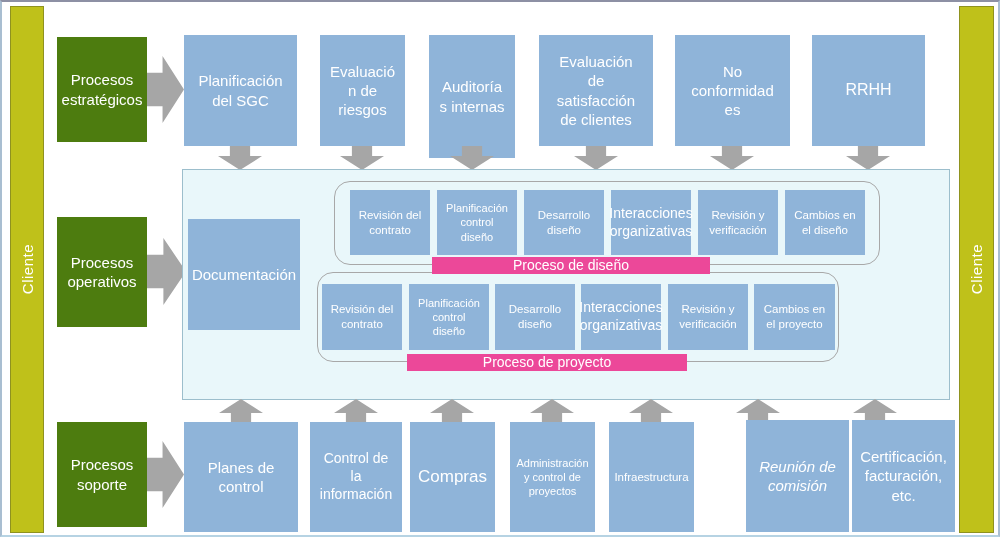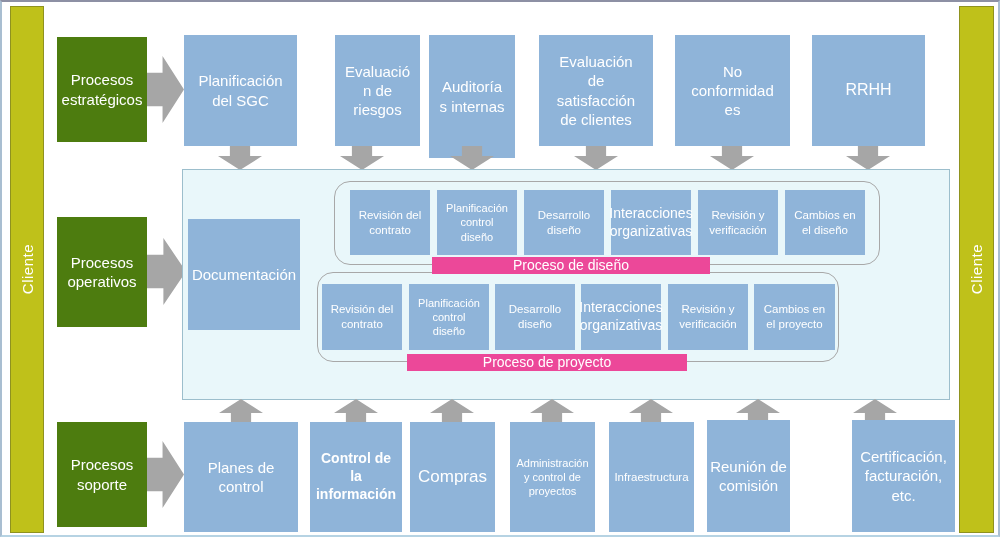--- a/index.html
+++ b/index.html
@@ -104,21 +104,21 @@
 operativos</div>
   <div class="abs obox txt" style="left:55px;top:420px;width:90px;height:105px;">Procesos
 soporte</div>
 
   <div class="abs arrow right" style="left:145px;top:54px;width:37px;height:67px;"></div>
   <div class="abs arrow right" style="left:145px;top:236px;width:39px;height:67px;"></div>
   <div class="abs arrow right" style="left:145px;top:439px;width:37px;height:67px;"></div>
 
   <div class="abs bbox txt" style="left:182px;top:33px;width:113px;height:111px;">Planificación
 del SGC</div>
-  <div class="abs bbox txt" style="left:318px;top:33px;width:85px;height:111px;margin-left:15px;">Evaluació
+  <div class="abs bbox txt" style="left:318px;top:33px;width:85px;height:111px;">Evaluació
 n de
 riesgos</div>
   <div class="abs bbox txt" style="left:427px;top:33px;width:86px;height:123px;">Auditoría
 s internas</div>
   <div class="abs bbox txt" style="left:537px;top:33px;width:114px;height:111px;">Evaluación
 de
 satisfacción
 de clientes</div>
   <div class="abs bbox txt" style="left:673px;top:33px;width:115px;height:111px;">No
 conformidad
@@ -172,27 +172,27 @@
   <div class="abs arrow up" style="left:217px;top:397px;width:44px;height:24px;"></div>
   <div class="abs arrow up" style="left:332px;top:397px;width:44px;height:24px;"></div>
   <div class="abs arrow up" style="left:428px;top:397px;width:44px;height:24px;"></div>
   <div class="abs arrow up" style="left:528px;top:397px;width:44px;height:24px;"></div>
   <div class="abs arrow up" style="left:627px;top:397px;width:44px;height:24px;"></div>
   <div class="abs arrow up" style="left:734px;top:397px;width:44px;height:24px;"></div>
   <div class="abs arrow up" style="left:851px;top:397px;width:44px;height:24px;"></div>
 
   <div class="abs bbox txt" style="left:182px;top:420px;width:114px;height:110px;">Planes de
 control</div>
-  <div class="abs bbox txt fs14" style="left:308px;top:420px;width:92px;height:110px;font-weight:bold;">Control de
+  <div class="abs bbox txt fs14" style="left:308px;top:420px;width:92px;height:110px;">Control de
 la
 información</div>
   <div class="abs bbox txt fs17" style="left:408px;top:420px;width:85px;height:110px;">Compras</div>
   <div class="abs bbox txt fs11" style="left:508px;top:420px;width:85px;height:110px;">Administración
 y control de
 proyectos</div>
   <div class="abs bbox txt fs115" style="left:607px;top:420px;width:85px;height:110px;">Infraestructura</div>
-  <div class="abs bbox txt" style="left:705px;top:418px;width:83px;height:112px;">Reunión de
+  <div class="abs bbox txt" style="left:744px;top:418px;width:103px;height:112px;font-style:italic;">Reunión de
 comisión</div>
   <div class="abs bbox txt" style="left:850px;top:418px;width:103px;height:112px;">Certificación,
 facturación,
 etc.</div>
 
 </div>
 
 </body></html>

